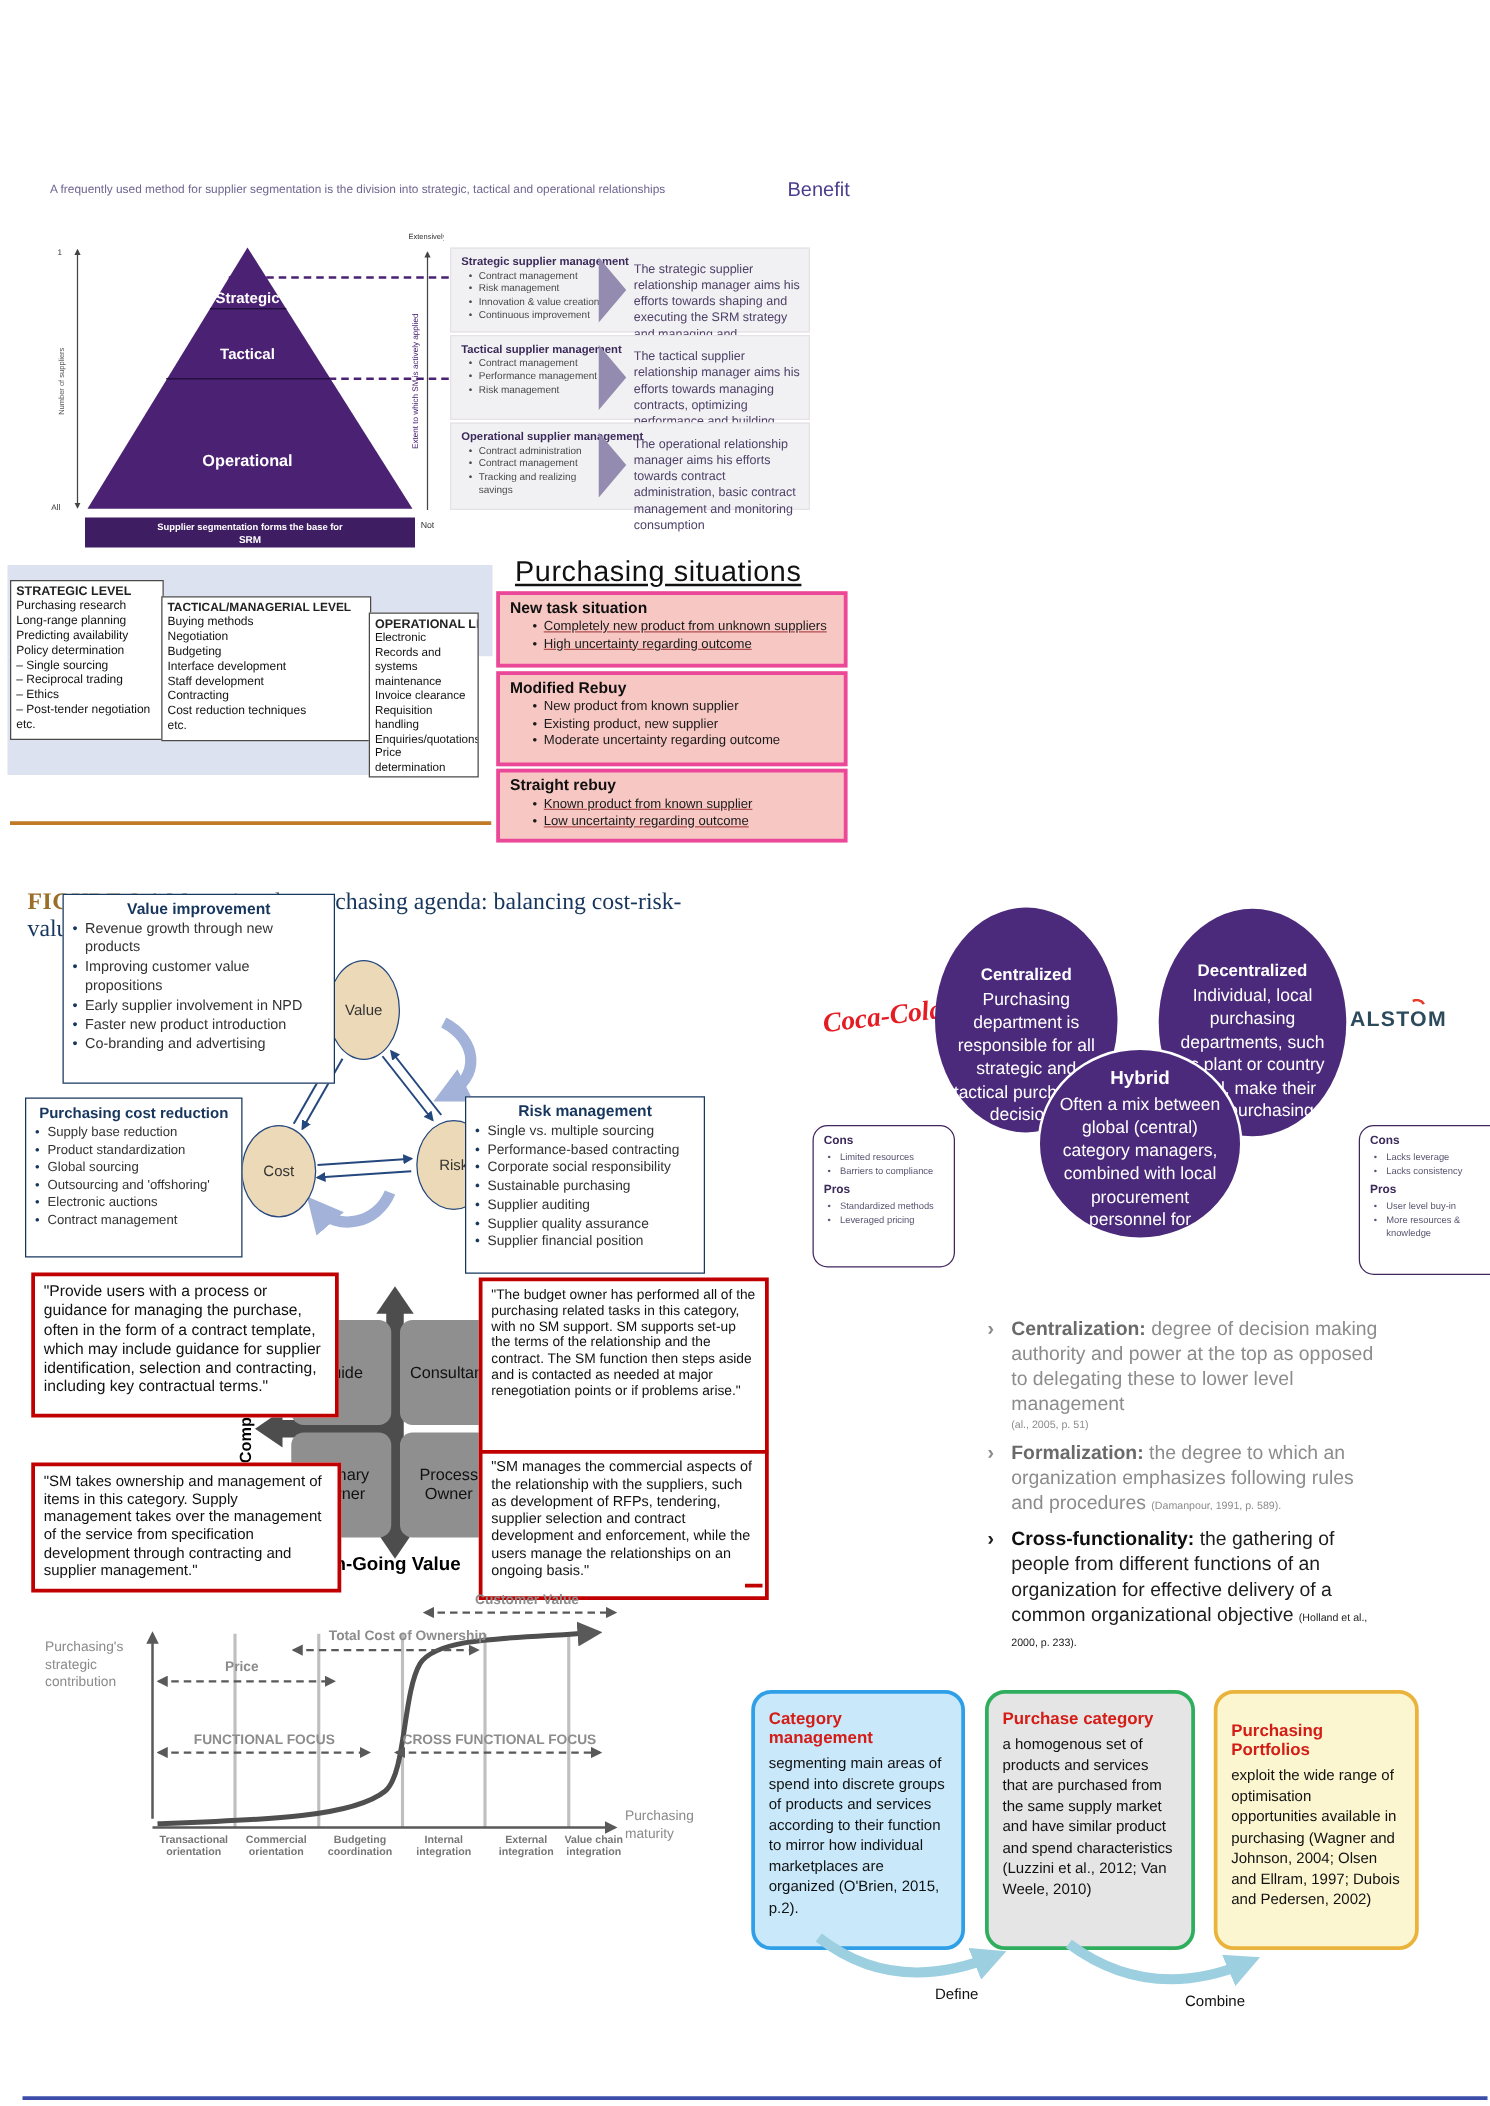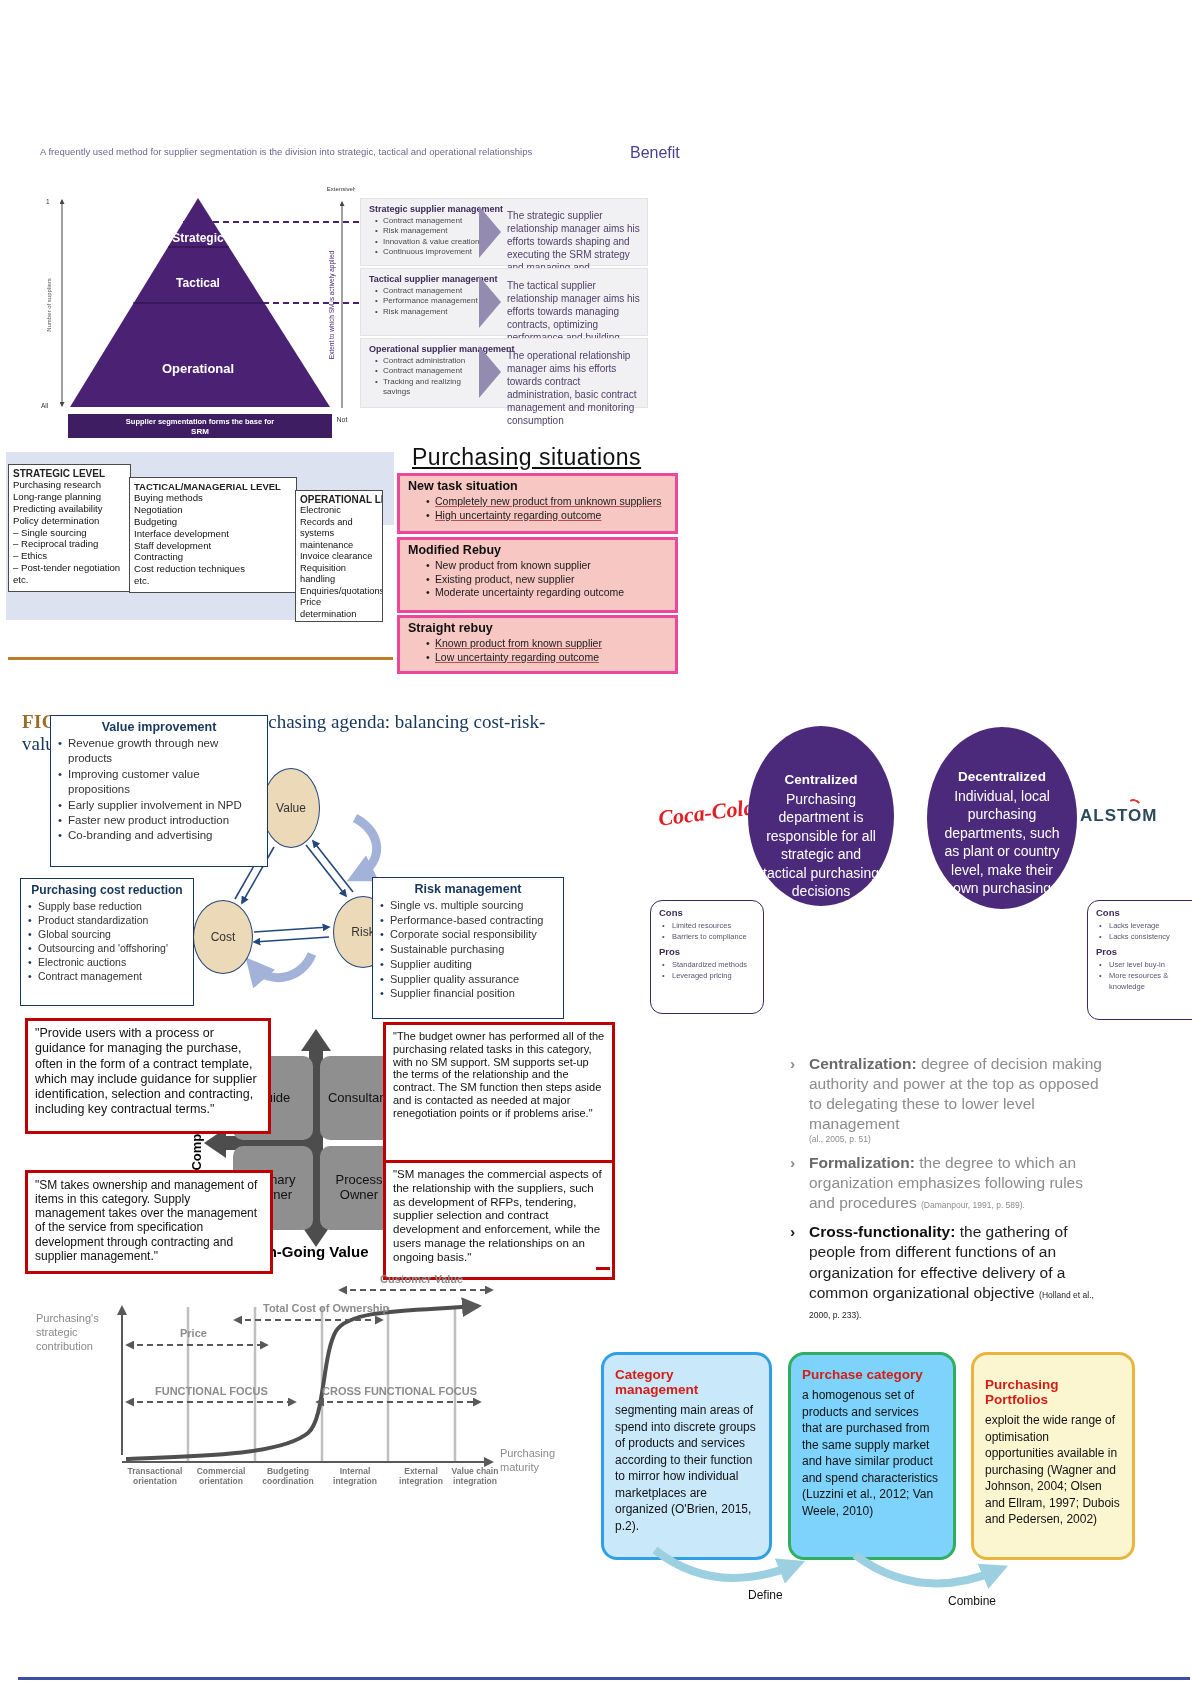--- a/index.html
+++ b/index.html
@@ -90,21 +90,21 @@
 
   
   .chart-ylab,.chart-xlab{font-size:11px;color:#8a8a8a;line-height:1.25;}
   .stage{width:66px;text-align:center;font-size:8.5px;font-weight:bold;color:#777;line-height:1.2;}
 
   
   .cbox{border-radius:16px;padding:12px 11px;color:#111;}
   .cbox h3{margin:0 0 5px 0;font-size:13.5px;color:#d41d17;}
   .cbox p{margin:0;font-size:12px;line-height:1.38;}
   .cbox.blue{background:#c9e9fb;border:3px solid #2f9fe8;}
-  .cbox.green{background:#7dd3fc;border:3px solid #2fae5e;}
+  .cbox.green{background:#e5e5e5;border:3px solid #2fae5e;}
   .cbox.yellow{background:#fbf6d0;border:3px solid #eab33c;padding-top:22px;}
   .flowlab{font-size:12px;color:#111;}
 
   .bottom-line{background:#3b4da8;height:3px;}
   .red-dash{background:#c00000;}
   svg text{font-family:"Liberation Sans",sans-serif;}
 </style>
 </head>
 <body>
 
@@ -305,20 +305,24 @@
   <div class="abs alstom" style="left:1080px;top:806px;">ALSTOM</div>
   <div class="abs alstom-accent" style="left:1126px;top:799px;width:11px;height:11px;"></div>
 
   <div class="abs ellipse" style="left:748px;top:726px;width:146px;height:180px;padding-top:0;">
     <h3 style="margin-top:46px;">Centralized</h3>
     <p style="width:116px;">Purchasing department is responsible for all strategic and tactical purchasing decisions</p>
   </div>
   <div class="abs ellipse" style="left:927px;top:727px;width:150px;height:182px;">
     <h3 style="margin-top:42px;">Decentralized</h3>
     <p style="width:122px;">Individual, local purchasing departments, such as plant or country level, make their own purchasing</p>
+  </div>
+  <div class="abs ellipse" style="left:830px;top:838px;width:160px;height:150px;border:2px solid #fff;">
+    <h3 style="margin-top:14px;font-size:15px;">Hybrid</h3>
+    <p style="width:130px;">Often a mix between global (central) category managers, combined with local procurement personnel for smaller purchases</p>
   </div>
 
   <div class="abs pcbox" style="left:650px;top:900px;width:96px;height:100px;">
     <div class="h">Cons</div>
     <ul class="pc-list">
         <li>Limited resources</li>
         <li>Barriers to compliance</li>
       </ul>
     <div class="h" style="margin-top:3px;">Pros</div>
     <ul class="pc-list">

